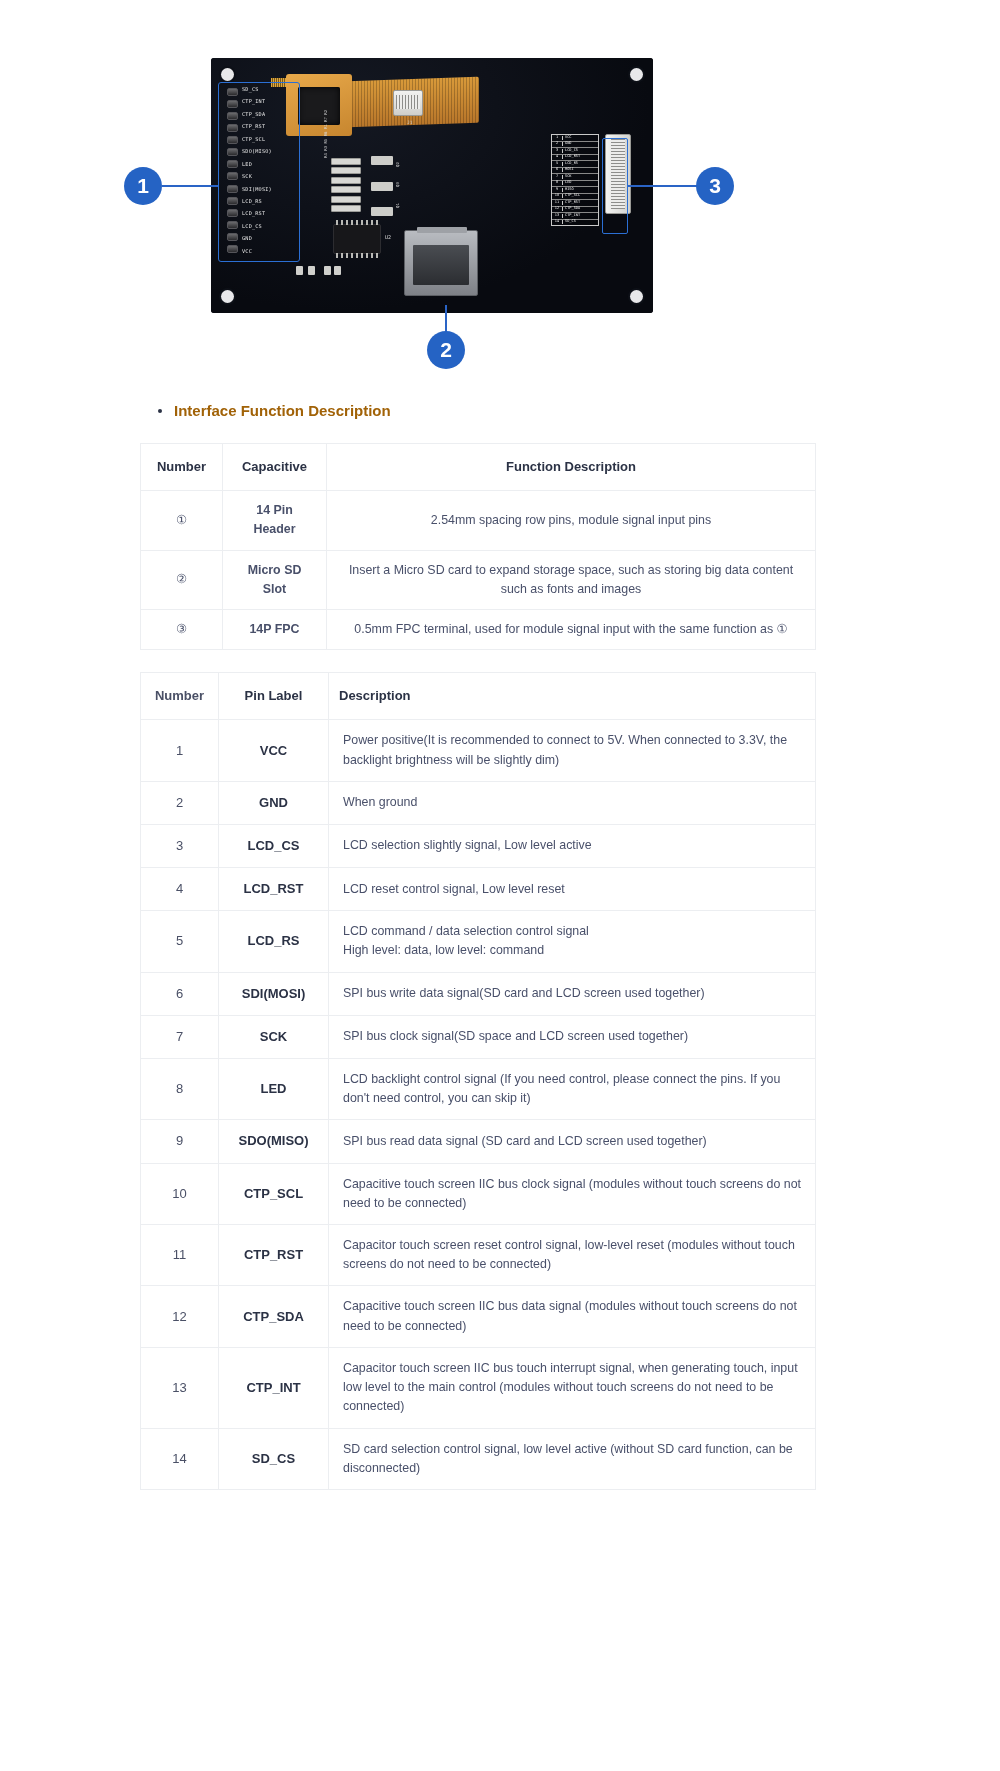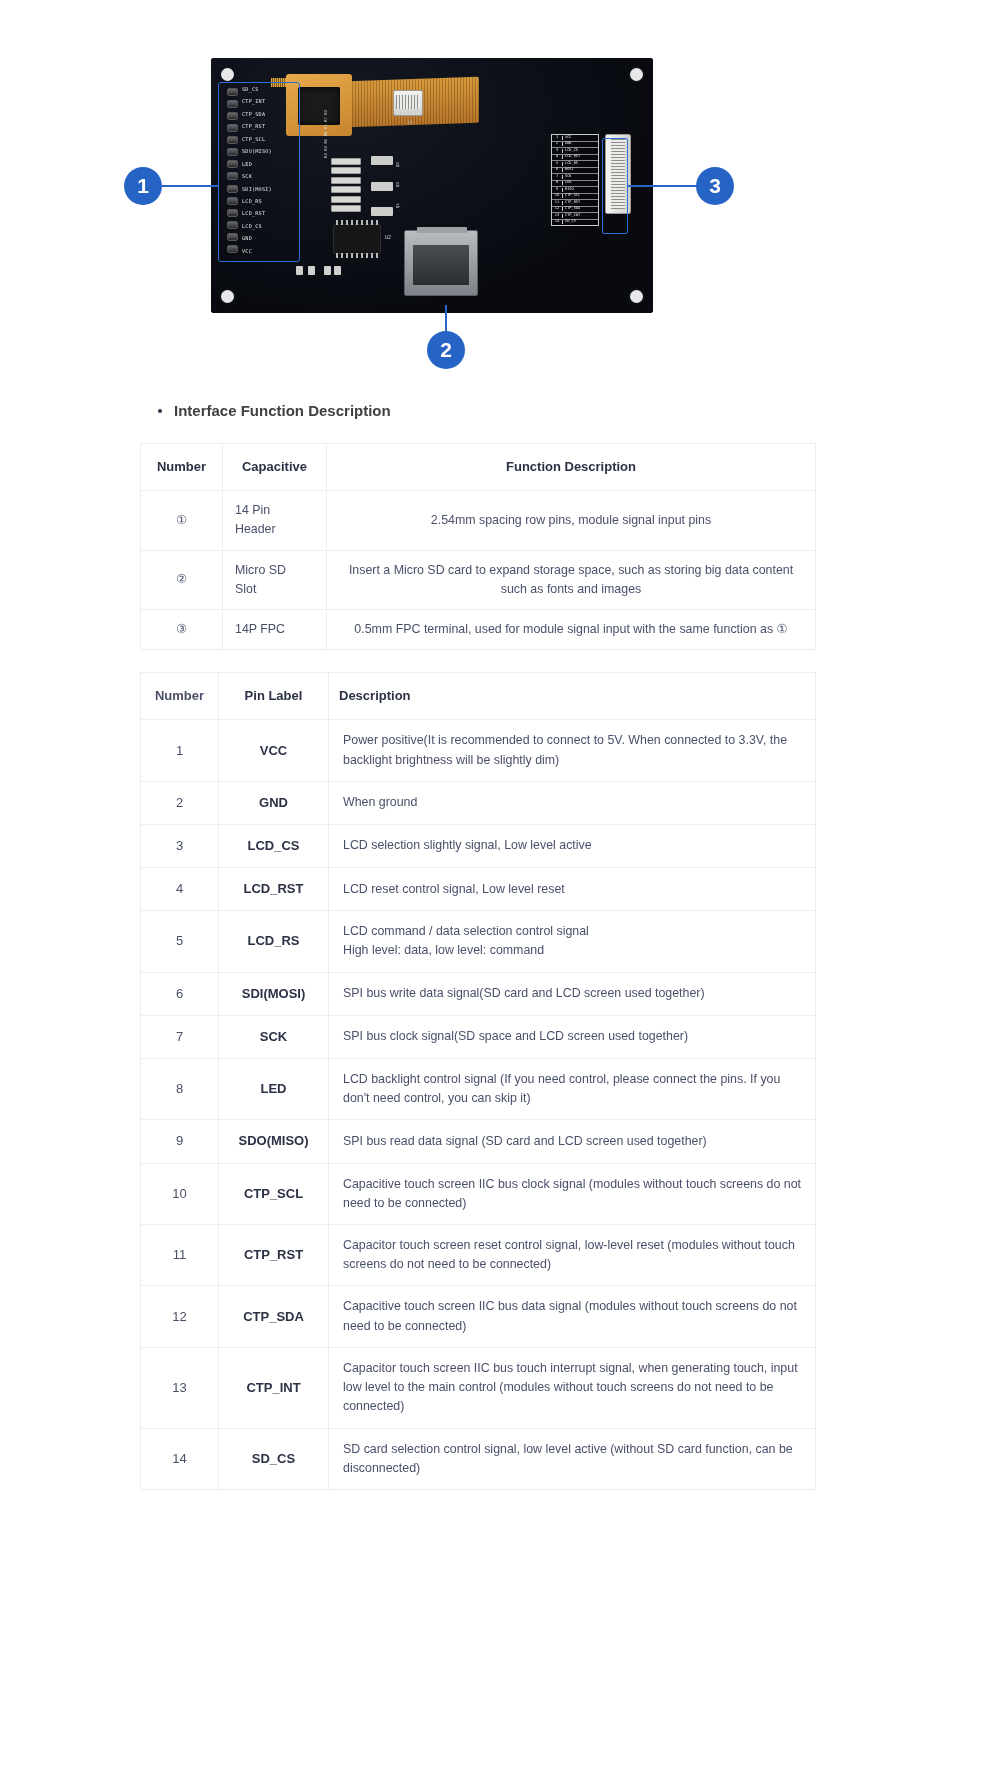--- a/index.html
+++ b/index.html
@@ -233,21 +233,21 @@
     width: 84px; height: 78px;
     border: 1.6px solid transparent;
   }
 
   
   .content { width: 1000px; padding: 0 0 24px 0; }
 
   .bullet-head {
     display: flex; align-items: center;
     margin: 0 0 0 158px;
-    font-size: 15px; font-weight: bold; color: #404040;
+    font-size: 15px; font-weight: bold; color: #a16207;
   }
   .bullet-dot {
     width: 4px; height: 4px; border-radius: 50%;
     background: #2b3245; margin-right: 12px; flex: 0 0 4px;
   }
   .sec1 { margin-top: 22px; }
   .sec2 { margin-top: 30px; }
 
   table.doc {
     border-collapse: collapse;
@@ -262,21 +262,21 @@
     font-size: 12.4px;
     line-height: 1.55;
     color: #49506a;
     vertical-align: middle;
   }
   table.doc th {
     font-weight: bold; color: #2b3245; text-align: center;
     font-size: 13px; padding: 13px 10px;
   }
   .col-num { width: 82px; text-align: center; }
-  .col-if  { width: 104px; text-align: left; font-weight: normal; color:#2b3245; }
+  .col-if  { width: 104px; text-align: center; font-weight: bold; color:#2b3245; }
   .col-desc { text-align: center; }
   td.col-num { font-size: 13px; color:#4a5066; }
   td.col-if  { font-size: 13px; }
   th.col-desc { text-align: center; }
   .th-desc-light { font-weight: normal; color:#4a5066; font-size: 13px; }
 
   
   table.pins { margin: 22px 0 0 140px; width: 676px; }
   table.pins .c-num { width: 78px; text-align:center; font-size:13px; color:#4a5066; }
   table.pins .c-lbl { width: 110px; text-align:center; font-weight:bold; font-size:13px; color:#2b3245; }

